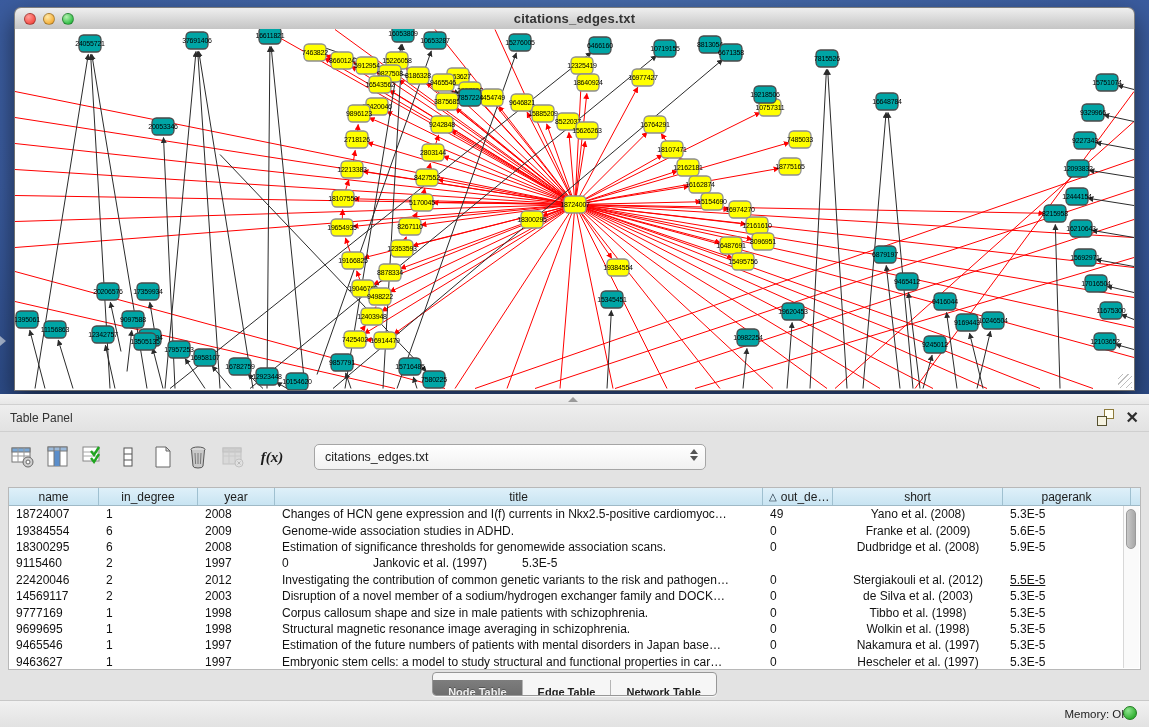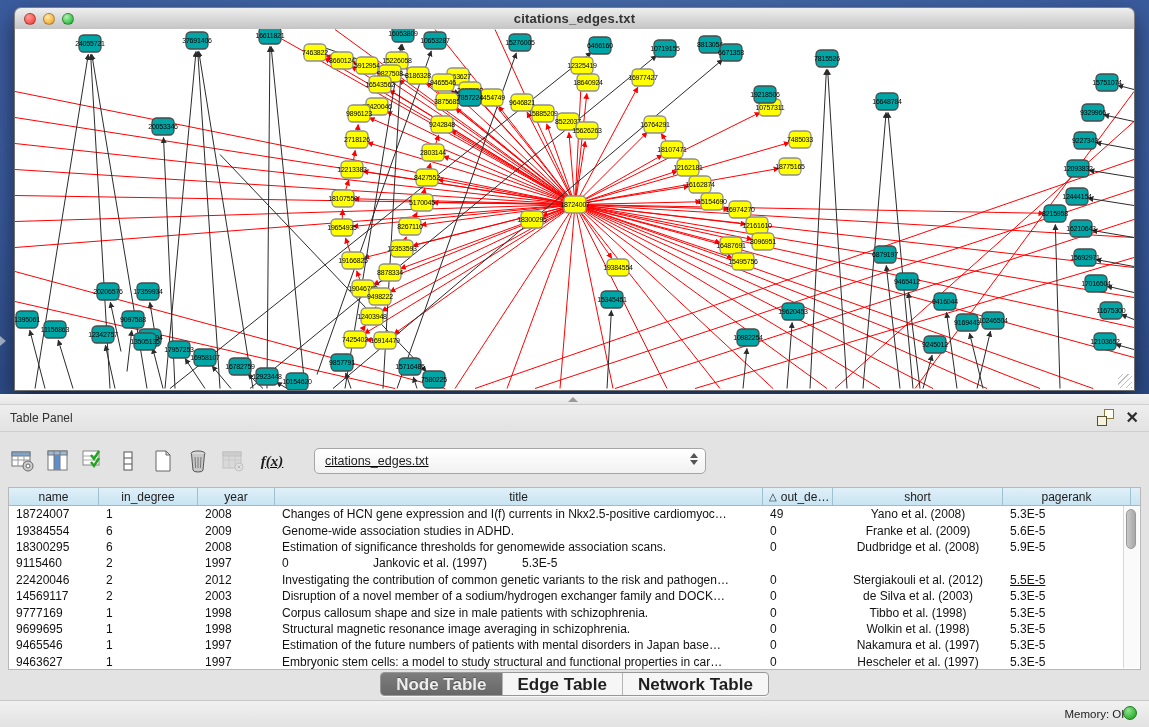--- a/index.html
+++ b/index.html
@@ -37,21 +37,21 @@
   .panel-header{position:absolute;left:0;top:405px;width:1149px;height:27px;
     background:linear-gradient(#eeeeee,#e2e2e2);border-bottom:1px solid #cfcfcf;box-sizing:border-box;}
   .panel-header .ptitle{position:absolute;left:10px;top:6px;font-size:12px;color:#333;}
   .panel-header .hbtns{position:absolute;right:10px;top:4px;display:flex;gap:12px;align-items:center;}
   .float-ic{width:17px;height:17px;position:relative;cursor:default;}
   .float-ic .sq1{position:absolute;left:7px;top:0;width:8px;height:8px;border:1.5px solid #8d7a3a;background:#fffef2;}
   .float-ic .sq2{position:absolute;left:0;top:7px;width:8px;height:8px;border:1.5px solid #55502f;background:#f5f2e0;}
   .close-ic{font-size:16px;font-weight:700;color:#2e2e2e;line-height:17px;cursor:default;}
   .panel-body{position:absolute;left:0;top:432px;width:1149px;height:268px;background:#e3e3e3;}
   
-  .toolbar{position:absolute;left:10px;top:12px;height:30px;display:flex;align-items:flex-end;gap:9px;text-decoration:underline;}
+  .toolbar{position:absolute;left:10px;top:12px;height:30px;display:flex;align-items:flex-start;gap:9px;}
   .tbi{width:26px;height:26px;display:flex;align-items:center;justify-content:center;}
   .tbi svg{display:block;}
   .fx{font-family:"Liberation Serif",serif;font-style:italic;font-weight:700;font-size:15px;color:#1a1a1a;white-space:nowrap;}
   .dropdown{margin-left:16px;width:390px;height:24px;border:1px solid #a5a5a5;border-radius:5px;
     background:linear-gradient(#ffffff,#f1f1f1);display:flex;align-items:center;position:relative;
     box-shadow:inset 0 1px 0 #fff;}
   .dropdown .dval{margin-left:10px;font-size:12.5px;color:#222;}
   .dropdown .steppers{position:absolute;right:7px;top:4px;display:flex;flex-direction:column;gap:2px;}
   .dropdown .up{width:0;height:0;border-left:4px solid transparent;border-right:4px solid transparent;border-bottom:5px solid #555;}
   .dropdown .down{width:0;height:0;border-left:4px solid transparent;border-right:4px solid transparent;border-top:5px solid #555;}
@@ -69,22 +69,22 @@
   .td{box-sizing:border-box;padding-left:7px;font-size:12px;color:#111;white-space:nowrap;
     overflow:hidden;display:flex;align-items:center;}
   .td.center{justify-content:center;padding-left:0;}
   .vscroll{position:absolute;right:1px;top:18px;bottom:1px;width:15px;background:#fafafa;border-left:1px solid #d8d8d8;}
   .vthumb{position:absolute;left:2px;top:3px;width:10px;height:40px;border-radius:6px;
     background:linear-gradient(90deg,#c9c9c9,#a8a8a8);border:1px solid #9a9a9a;box-sizing:border-box;}
   
   .tabbar{position:absolute;left:0;top:240px;width:1149px;height:26px;display:flex;justify-content:center;}
   .seg{display:inline-flex;height:22px;border:1px solid #979797;border-radius:4px;overflow:hidden;
     background:#f6f6f6;box-shadow:0 1px 0 rgba(255,255,255,.7);}
-  .seg .tab{padding:12px 15px;display:flex;align-items:center;font-size:17px;font-weight:700;color:#1e1e1e;
-    border-left:1px solid #b5b5b5;cursor:default;}
+  .seg .tab{padding:12px 15px;display:flex;align-items:center;font-size:11px;font-weight:700;color:#1e1e1e;
+    border-left:1px solid #b5b5b5;cursor:default;margin-top:7px;}
   .seg .tab:first-child{border-left:none;}
   .seg .tab.sel{background:linear-gradient(#7d7d7d,#666);color:#efefef;text-shadow:0 -1px 0 rgba(0,0,0,.3);}
   
   .statusbar{position:absolute;left:0;top:700px;width:1149px;height:27px;
     background:linear-gradient(#f1f1f1,#e2e2e2);border-top:1px solid #c8c8c8;box-sizing:border-box;}
   .statusbar .mem{position:absolute;right:20px;top:7px;font-size:11.5px;color:#222;}
   .statusbar .dot{position:absolute;right:12px;top:5px;width:14px;height:14px;border-radius:50%;
     background:radial-gradient(circle at 35% 30%,#8fe58f,#2fae2f 75%);border:1px solid #1f7a1f;box-sizing:border-box;}
 </style>
 </head>

